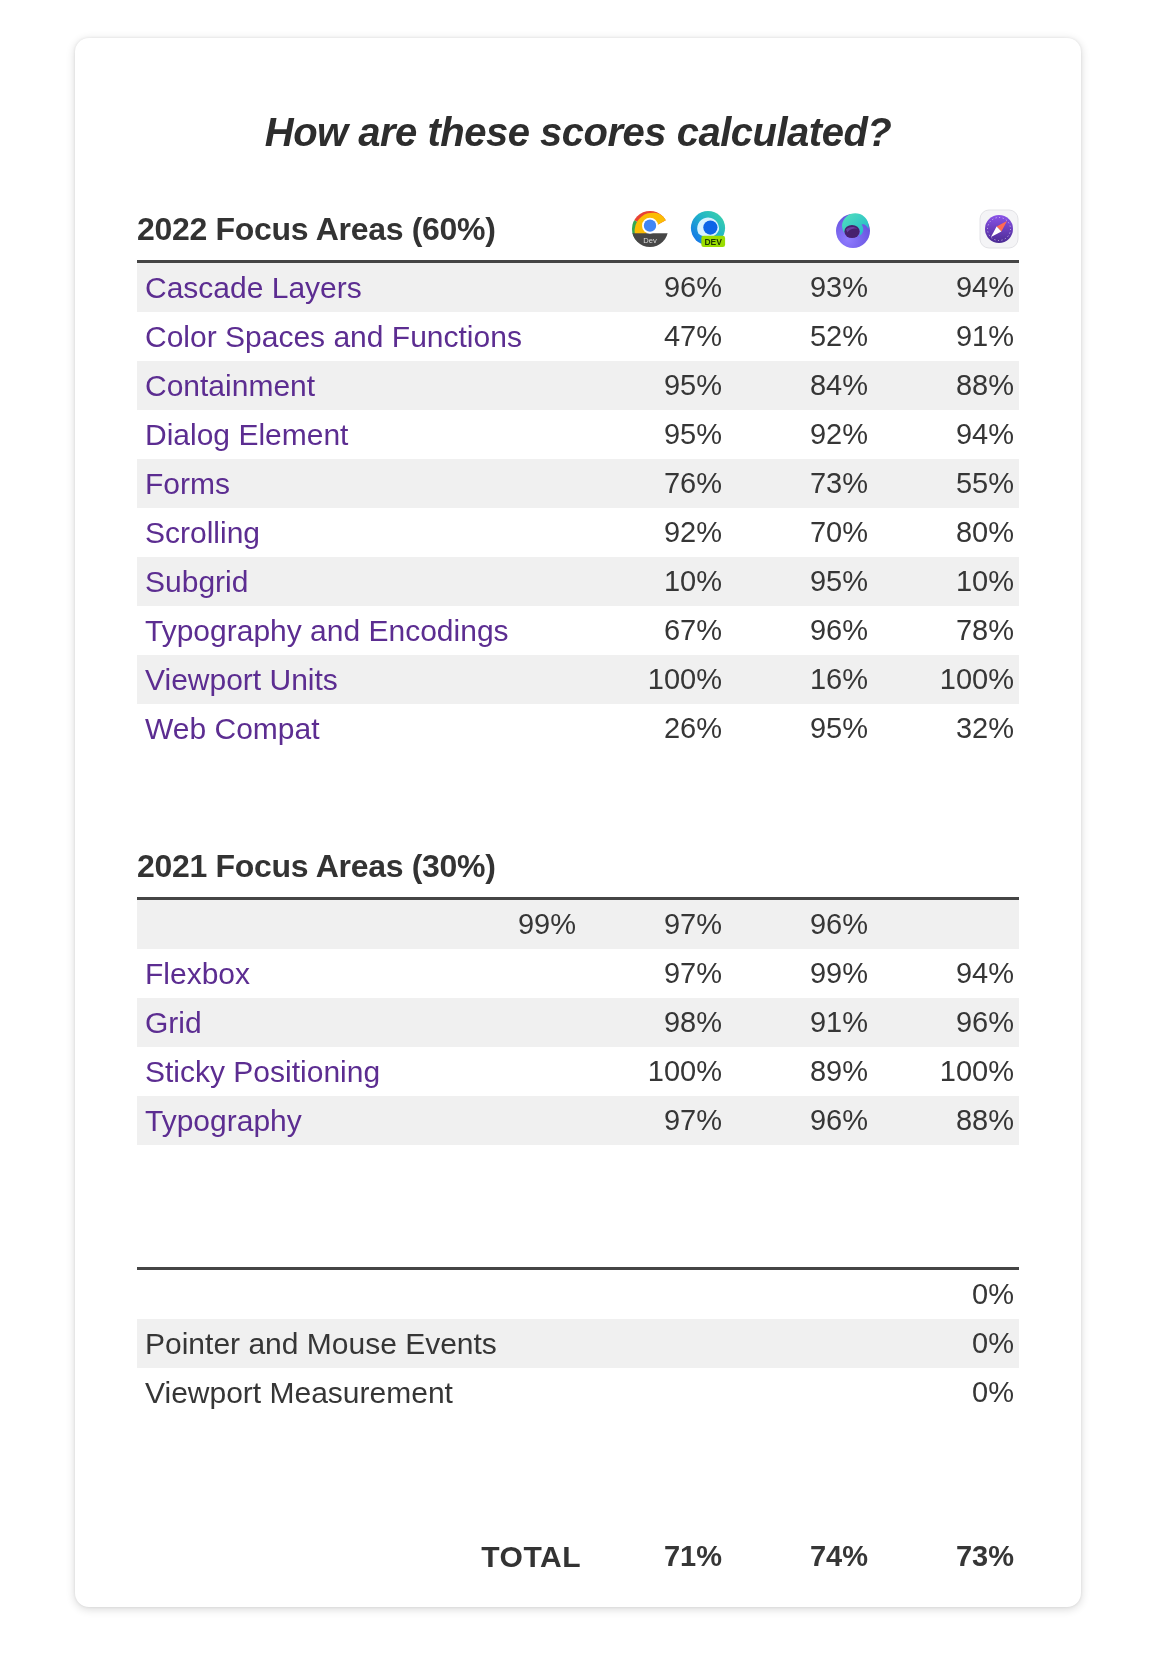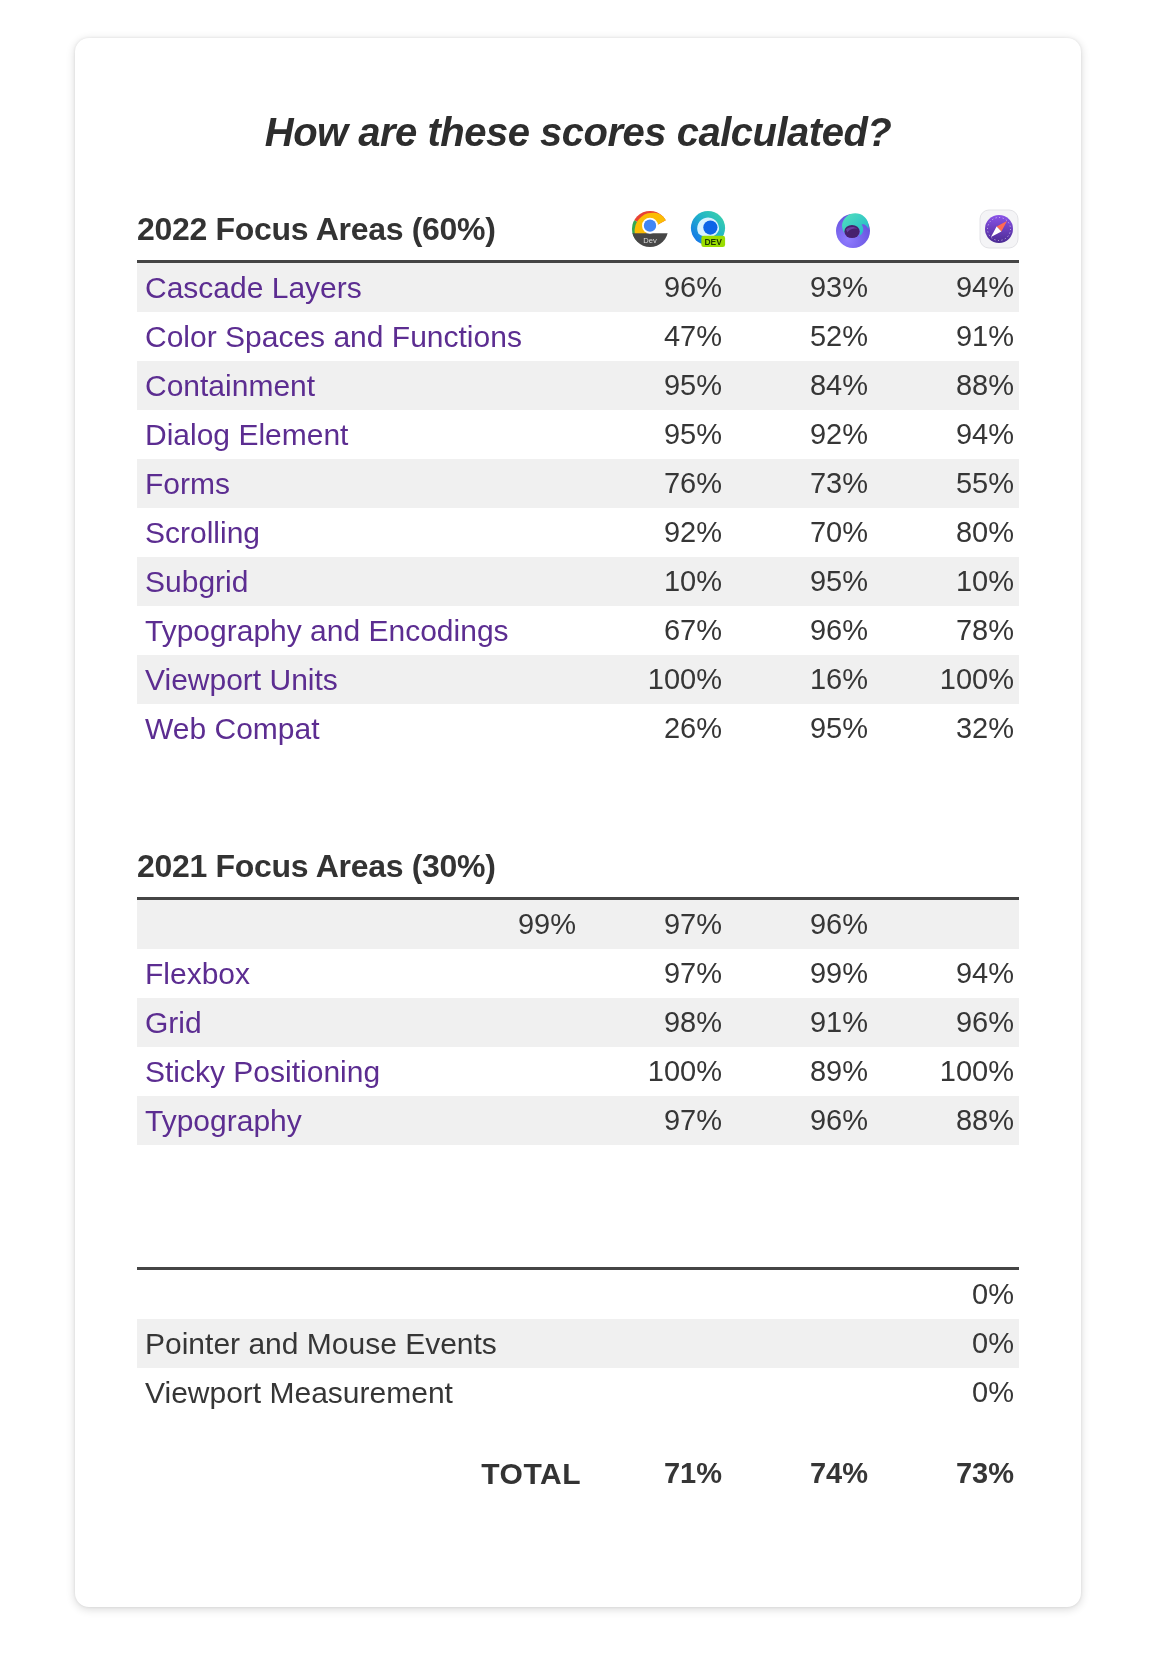--- a/index.html
+++ b/index.html
@@ -58,21 +58,21 @@
     padding-left:8px;font-size:30px;
     white-space:nowrap;overflow:hidden;
   }
   .wide-label{grid-column:1/4;}
   a.area-link{color:var(--link);text-decoration:none;cursor:pointer;}
   .num{
     text-align:right;padding-right:5px;
     font-size:29px;color:var(--text);
     font-variant-numeric:tabular-nums;
   }
-  .total-row{margin-top:32px;height:49px;}
+  .total-row{margin-top:115px;height:49px;}
   .total-label{
     text-align:right;font-size:30px;font-weight:700;
     color:var(--heading);letter-spacing:.5px;
   }
   .total-row .num{font-weight:700;}
 </style>
 </head>
 <body>
 
 <div class="card">

